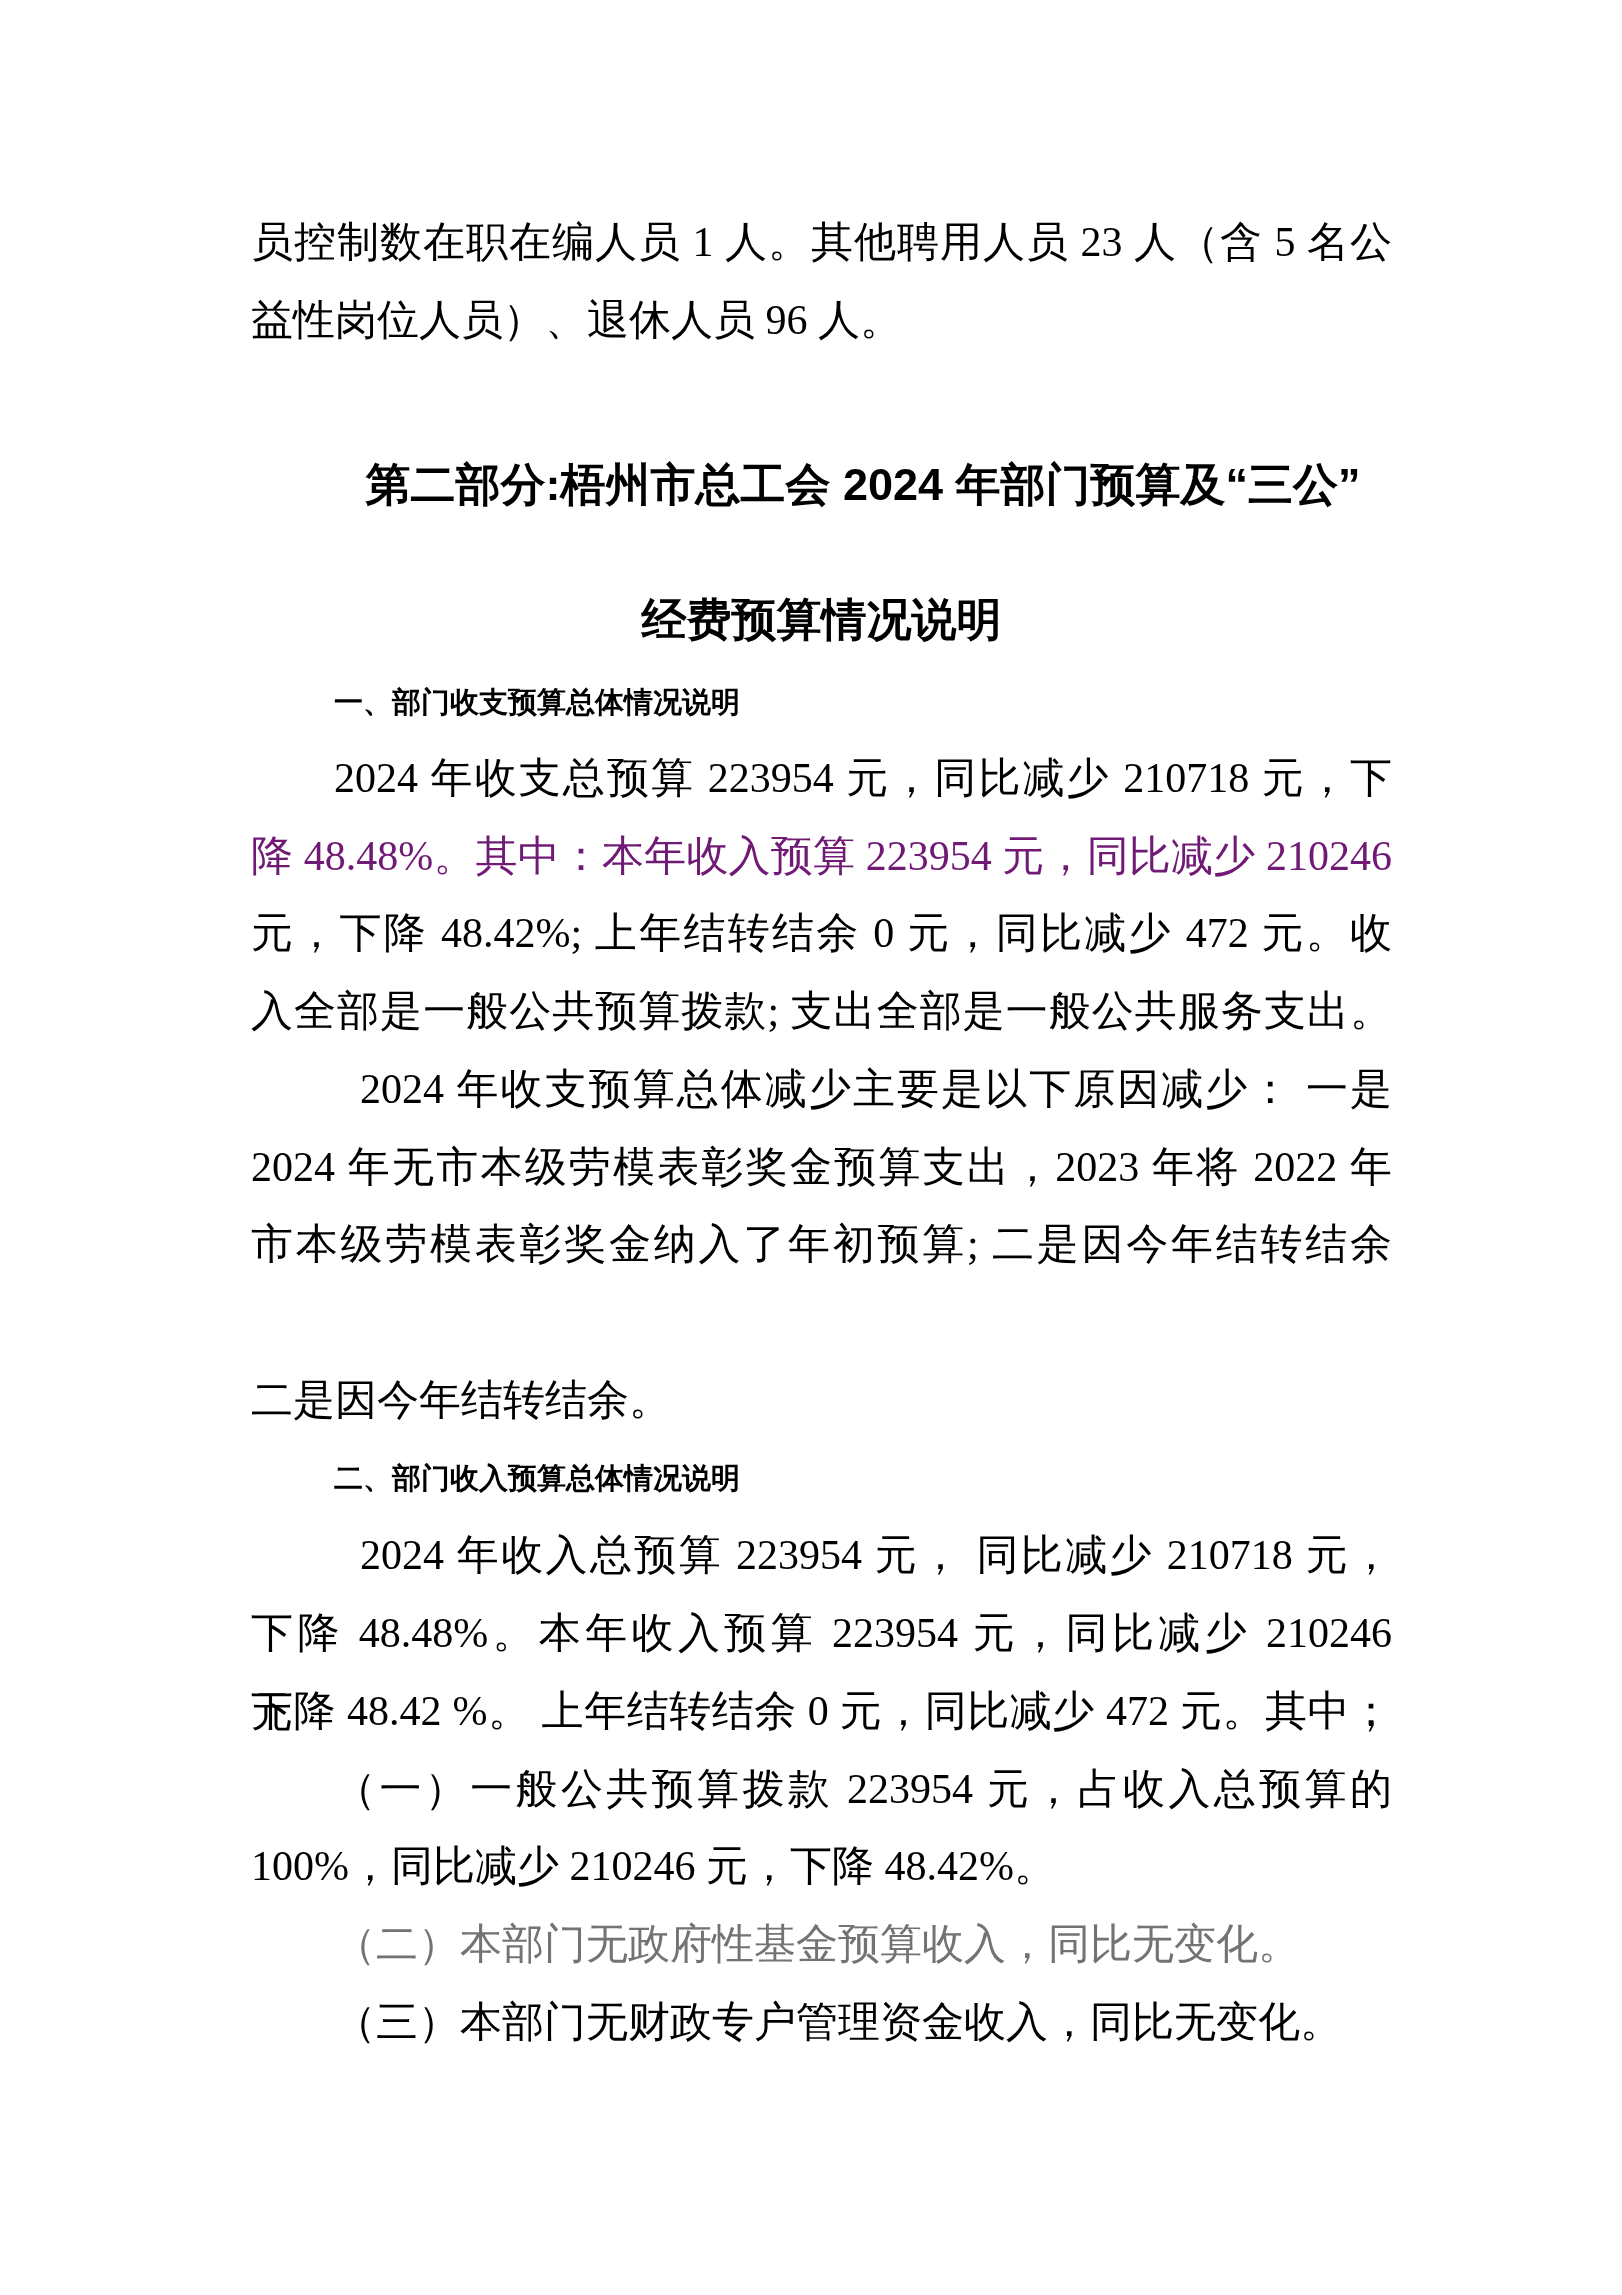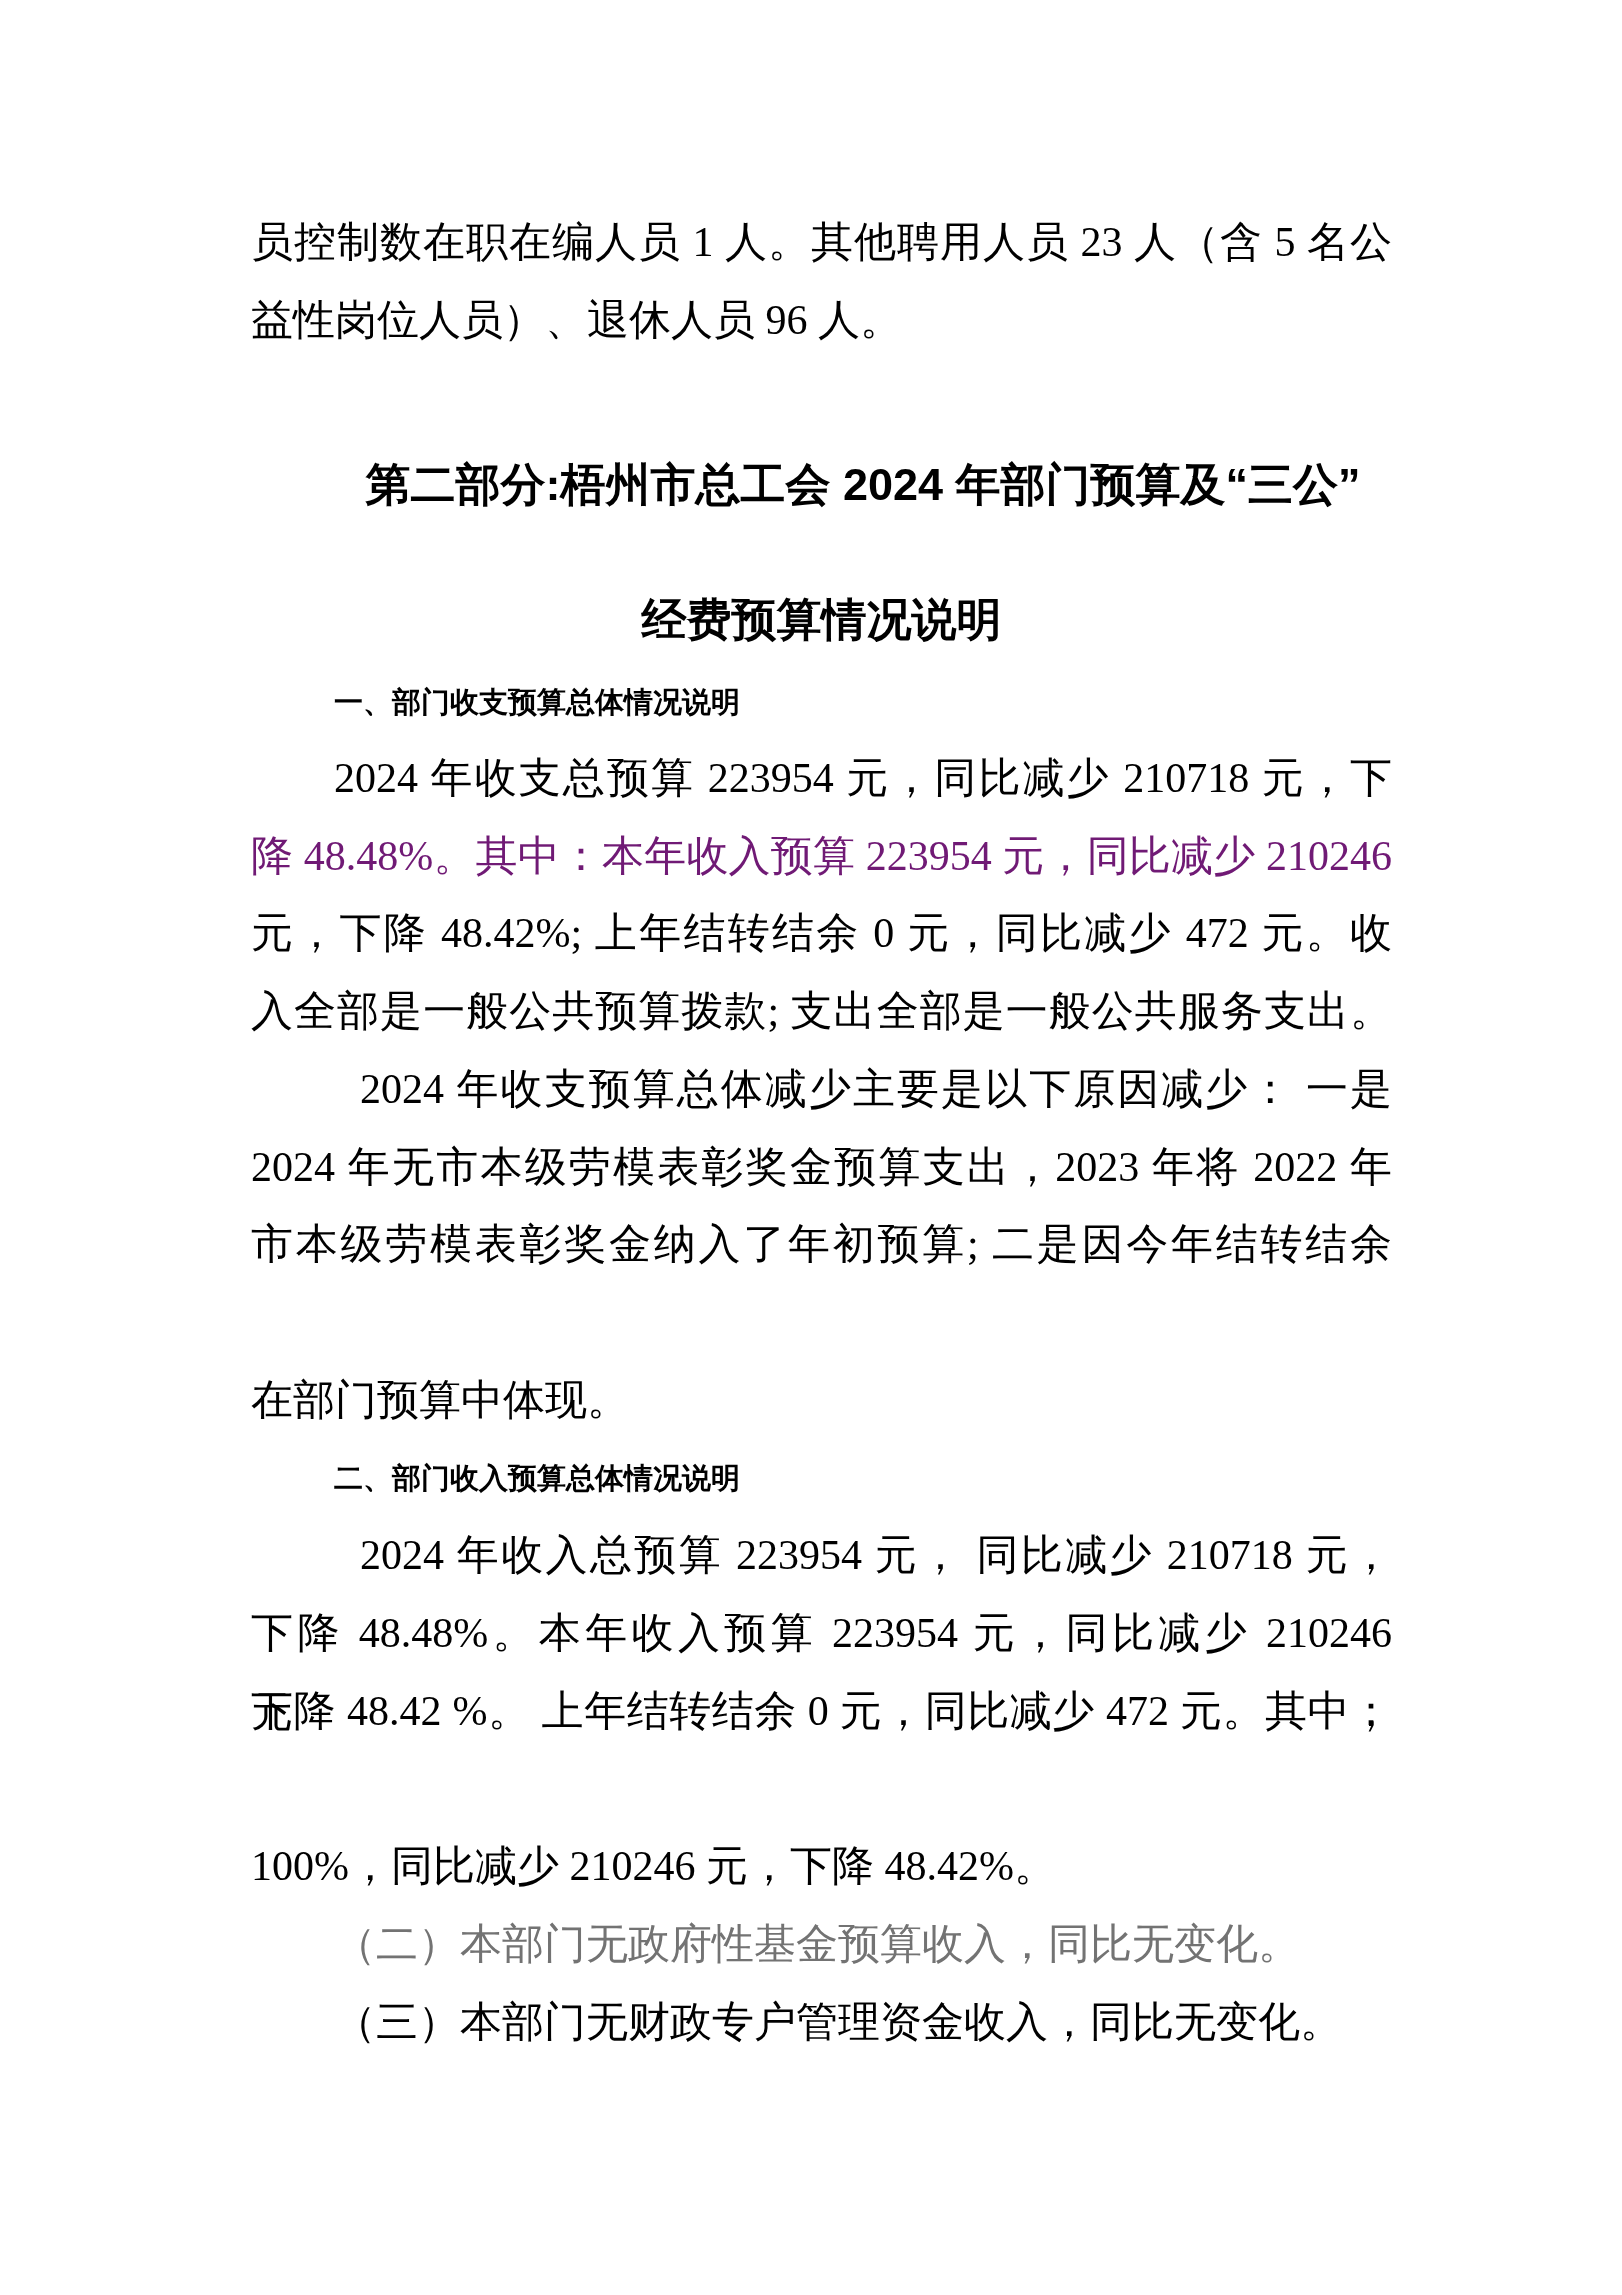--- a/index.html
+++ b/index.html
@@ -63,22 +63,23 @@
     <div class="line align-center style-title" style="top: 445px; padding-left: 83px; color: rgb(0, 0, 0);">第二部分:梧州市总工会 2024 年部门预算及“三公”</div>
     <div class="line align-center style-title" style="top: 580px; color: rgb(0, 0, 0);">经费预算情况说明</div>
     <div class="line align-left style-section" style="top: 663px; padding-left: 83px; color: rgb(0, 0, 0);">一、部门收支预算总体情况说明</div>
     <div class="line align-justify style-body" style="top: 739px; padding-left: 83px; color: rgb(0, 0, 0);">2024 年收支总预算 223954 元，同比减少 210718 元，下</div>
     <div class="line align-justify style-body" style="top: 817px; color: #701a75;">降 48.48%。其中：本年收入预算 223954 元，同比减少 210246</div>
     <div class="line align-justify style-body" style="top: 894px; color: rgb(0, 0, 0);">元，下降 48.42%; 上年结转结余 0 元，同比减少 472 元。收</div>
     <div class="line align-justify style-body" style="top: 972px; color: rgb(0, 0, 0);">入全部是一般公共预算拨款; 支出全部是一般公共服务支出。</div>
     <div class="line align-justify style-body" style="top: 1050px; padding-left: 109px; color: rgb(0, 0, 0);">2024 年收支预算总体减少主要是以下原因减少： 一是</div>
     <div class="line align-justify style-body" style="top: 1128px; color: rgb(0, 0, 0);">2024 年无市本级劳模表彰奖金预算支出，2023 年将 2022 年</div>
     <div class="line align-justify style-body" style="top: 1205px; color: rgb(0, 0, 0);">市本级劳模表彰奖金纳入了年初预算; 二是因今年结转结余</div>
-    <div class="line align-left style-body" style="top: 1361px; color: rgb(0, 0, 0);">在部门预算中体现。</div>
+    <div class="line align-left style-body" style="top: 1361px; color: rgb(0, 0, 0);">二是因今年结转结余。</div>
     <div class="line align-left style-section" style="top: 1439px; padding-left: 83px; color: rgb(0, 0, 0);">二、部门收入预算总体情况说明</div>
     <div class="line align-justify style-body" style="top: 1516px; padding-left: 109px; color: rgb(0, 0, 0);">2024 年收入总预算 223954 元， 同比减少 210718 元，</div>
     <div class="line align-justify style-body" style="top: 1594px; color: rgb(0, 0, 0);">下降 48.48%。本年收入预算 223954 元，同比减少 210246 元，</div>
     <div class="line align-justify style-body" style="top: 1672px; color: rgb(0, 0, 0);">下降 48.42 %。 上年结转结余 0 元，同比减少 472 元。其中：</div>
+    <div class="line align-justify style-body" style="top: 1750px; padding-left: 83px; color: rgb(0, 0, 0);">（一）一般公共预算拨款 223954 元，占收入总预算的</div>
     <div class="line align-left style-body" style="top: 1827px; color: rgb(0, 0, 0);">100%，同比减少 210246 元，下降 48.42%。</div>
     <div class="line align-left style-body" style="top: 1905px; padding-left: 83px; color: #737373;">（二）本部门无政府性基金预算收入，同比无变化。</div>
     <div class="line align-left style-body" style="top: 1983px; padding-left: 83px; color: rgb(0, 0, 0);">（三）本部门无财政专户管理资金收入，同比无变化。</div>
   </div>
 
 
 </body></html>

